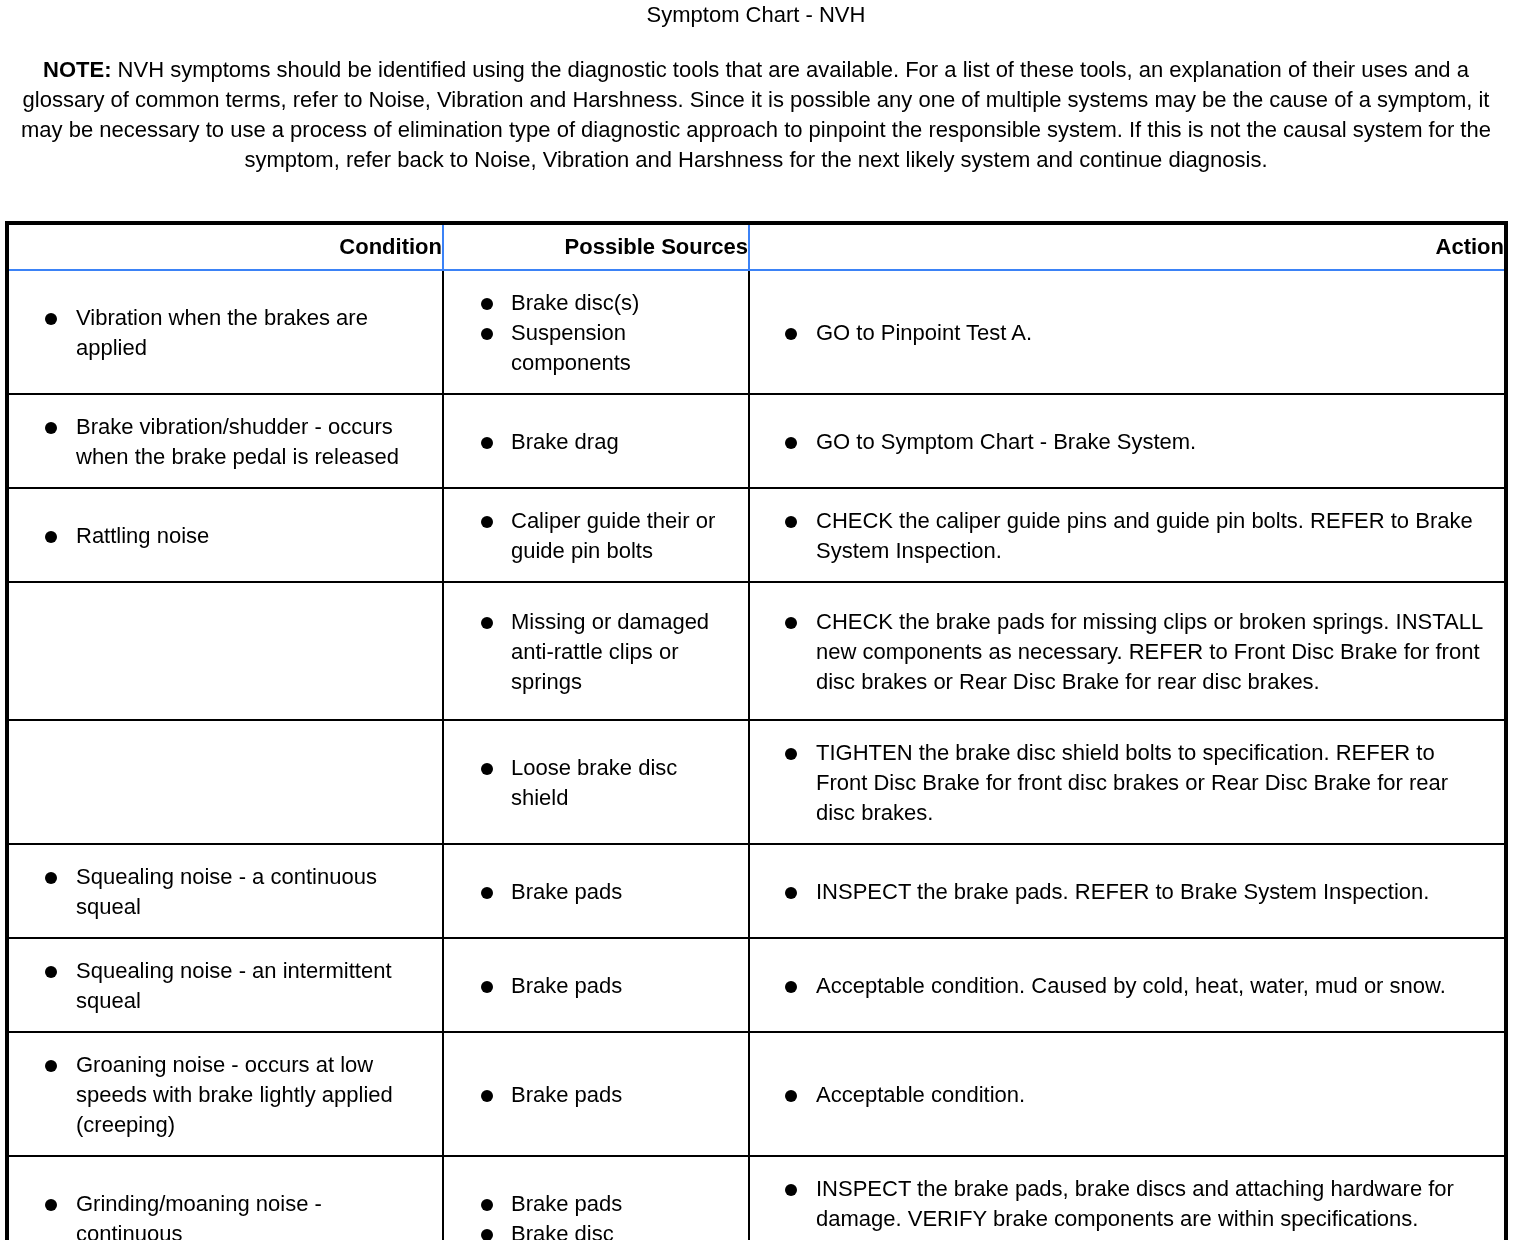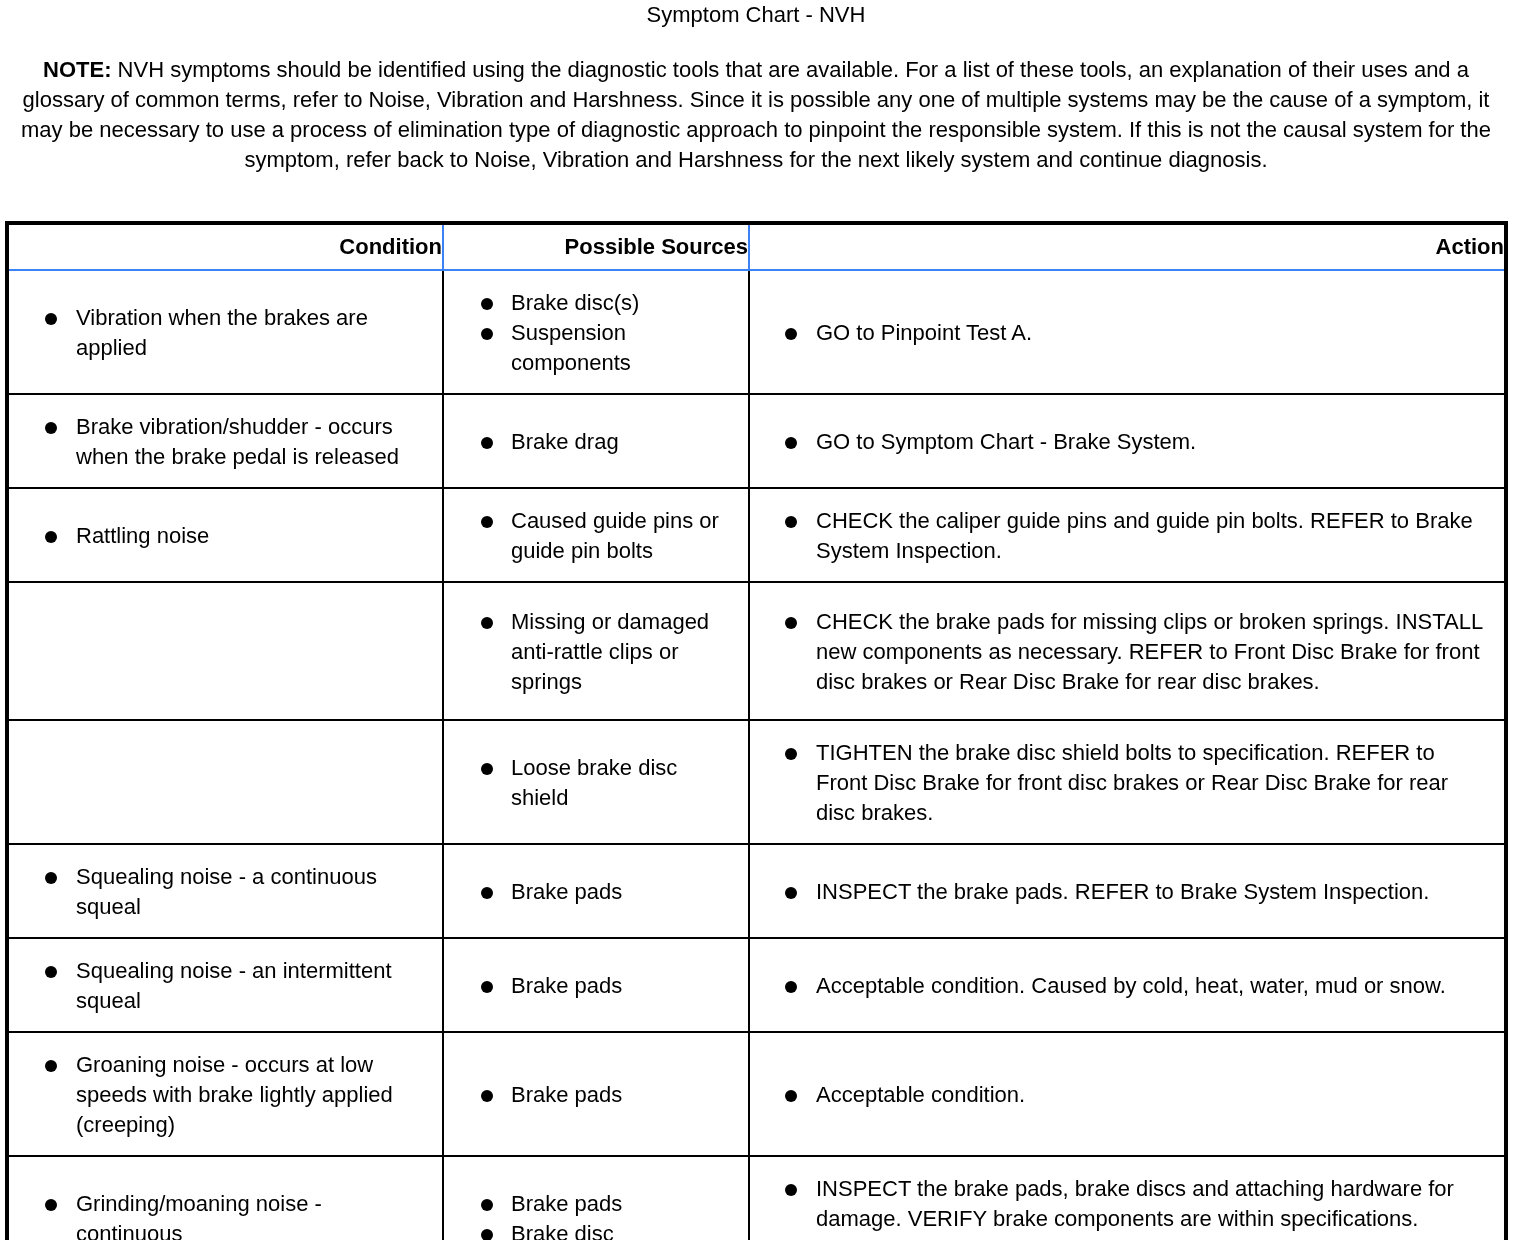--- a/index.html
+++ b/index.html
@@ -142,21 +142,21 @@
         </td>
       </tr>
       <tr style="height: 78px;">
         <td class="c1">
           <ul class="bl">
             <li>Rattling noise</li>
           </ul>
         </td>
         <td class="c2">
           <ul class="bl">
-            <li>Caused guide pins or guide pin bolts</li>
+            <li>Caliper guide their or guide pin bolts</li>
           </ul>
         </td>
         <td class="c3">
           <ul class="bl">
             <li>CHECK the caliper guide pins and guide pin bolts. REFER to Brake System Inspection.</li>
           </ul>
         </td>
       </tr>
       <tr style="height: 138px;">
         <td class="c1"></td>

